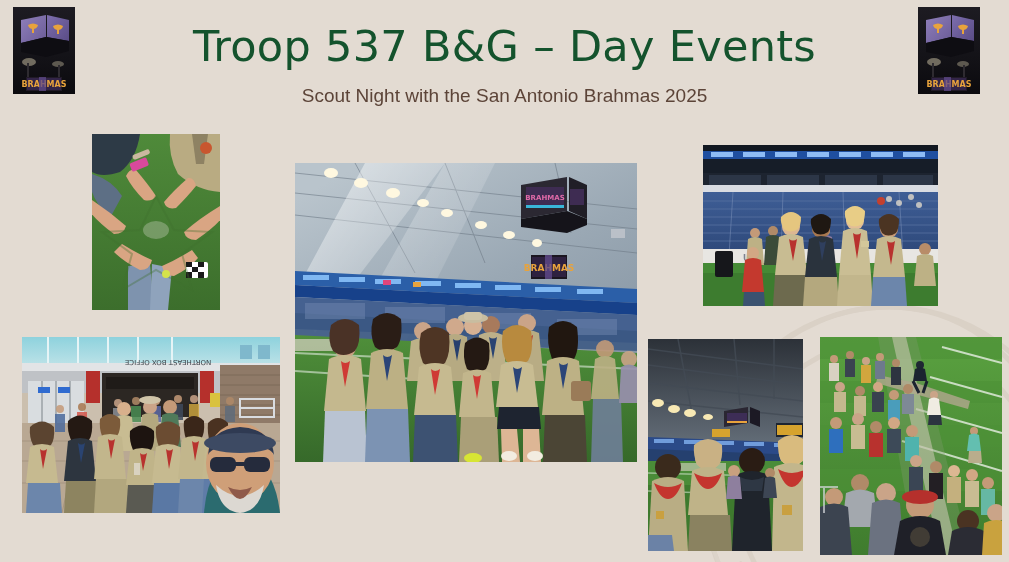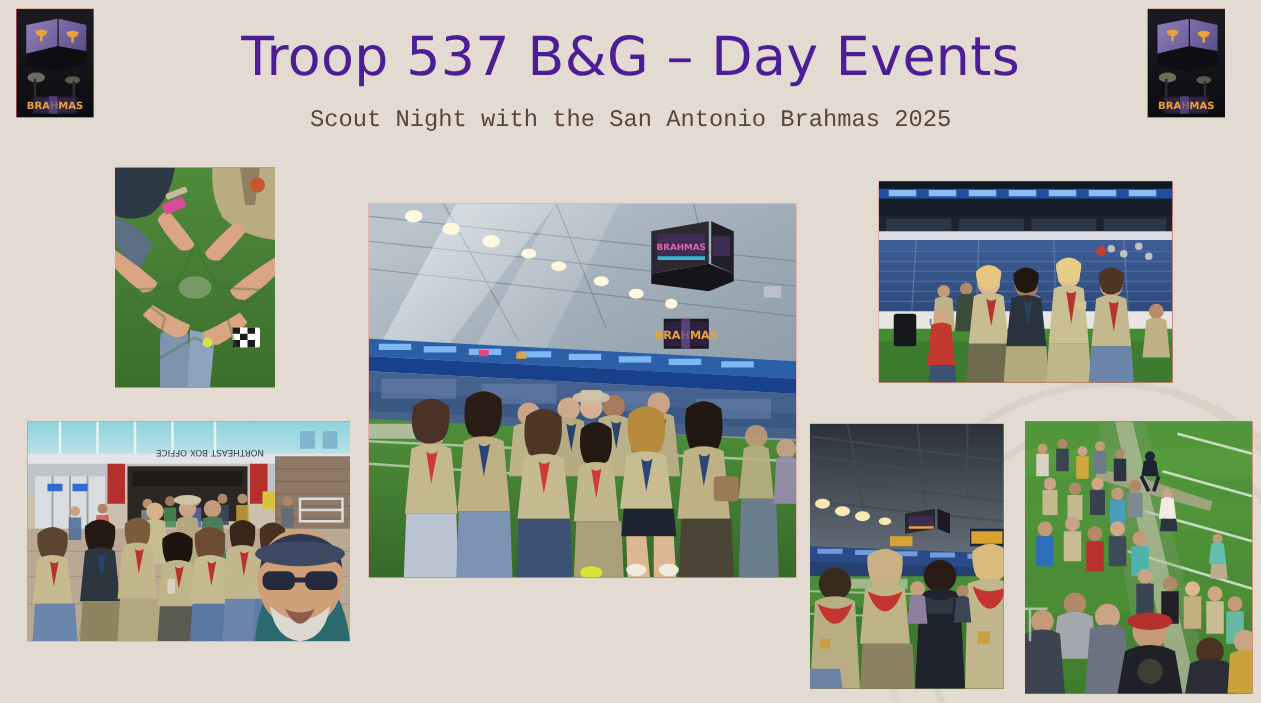--- a/index.html
+++ b/index.html
@@ -39,26 +39,26 @@
     left: 0;
     top: 22px;
     width: 1009px;
     text-align: center;
   }
   #page-title {
     font-family: "DejaVu Sans", sans-serif;
     font-size: 43px;
     font-weight: 400;
     letter-spacing: 0.3px;
-    color: #4c1d95;
+    color: #14532d;
     line-height: 1.15;
     margin: 0;
   }
   #page-subtitle {
-    font-family: Liberation Mono, monospace;
+    font-family: Liberation Sans, sans-serif;
     font-size: 19px;
     font-weight: 400;
     color: #5c4438;
     margin: 14px 0 0 0;
     line-height: 1.2;
   }
 
   
   .photo {
     position: absolute;

